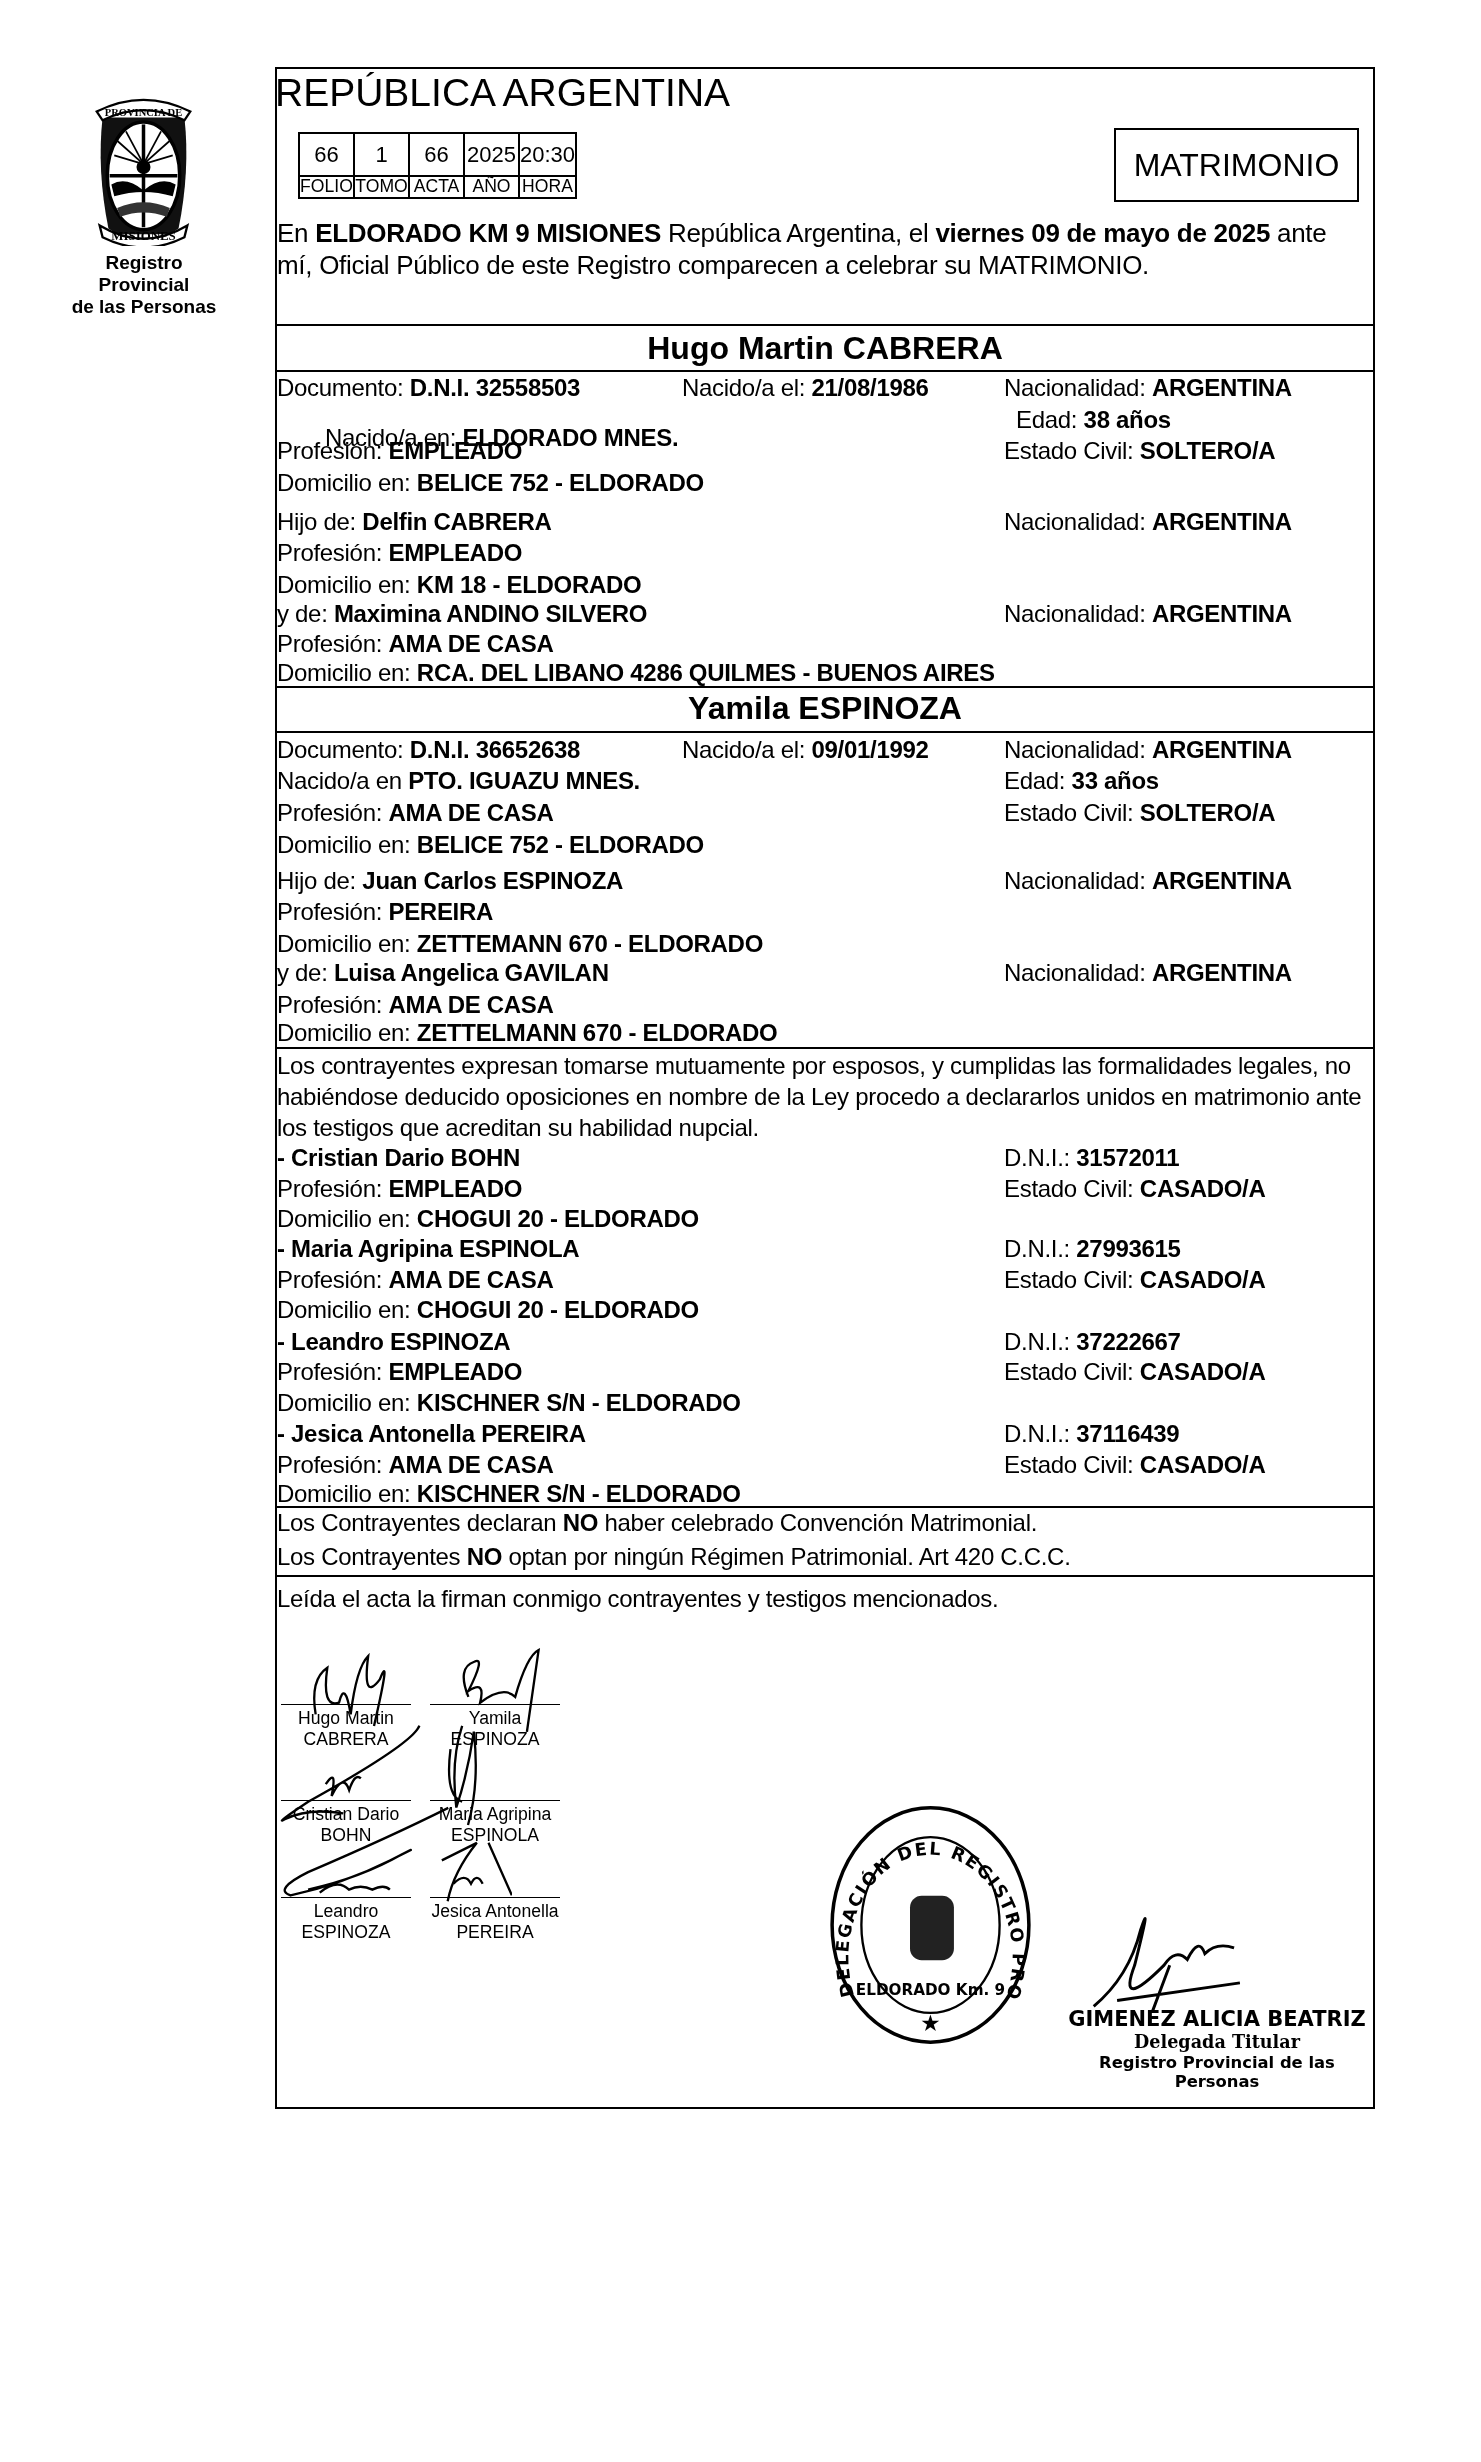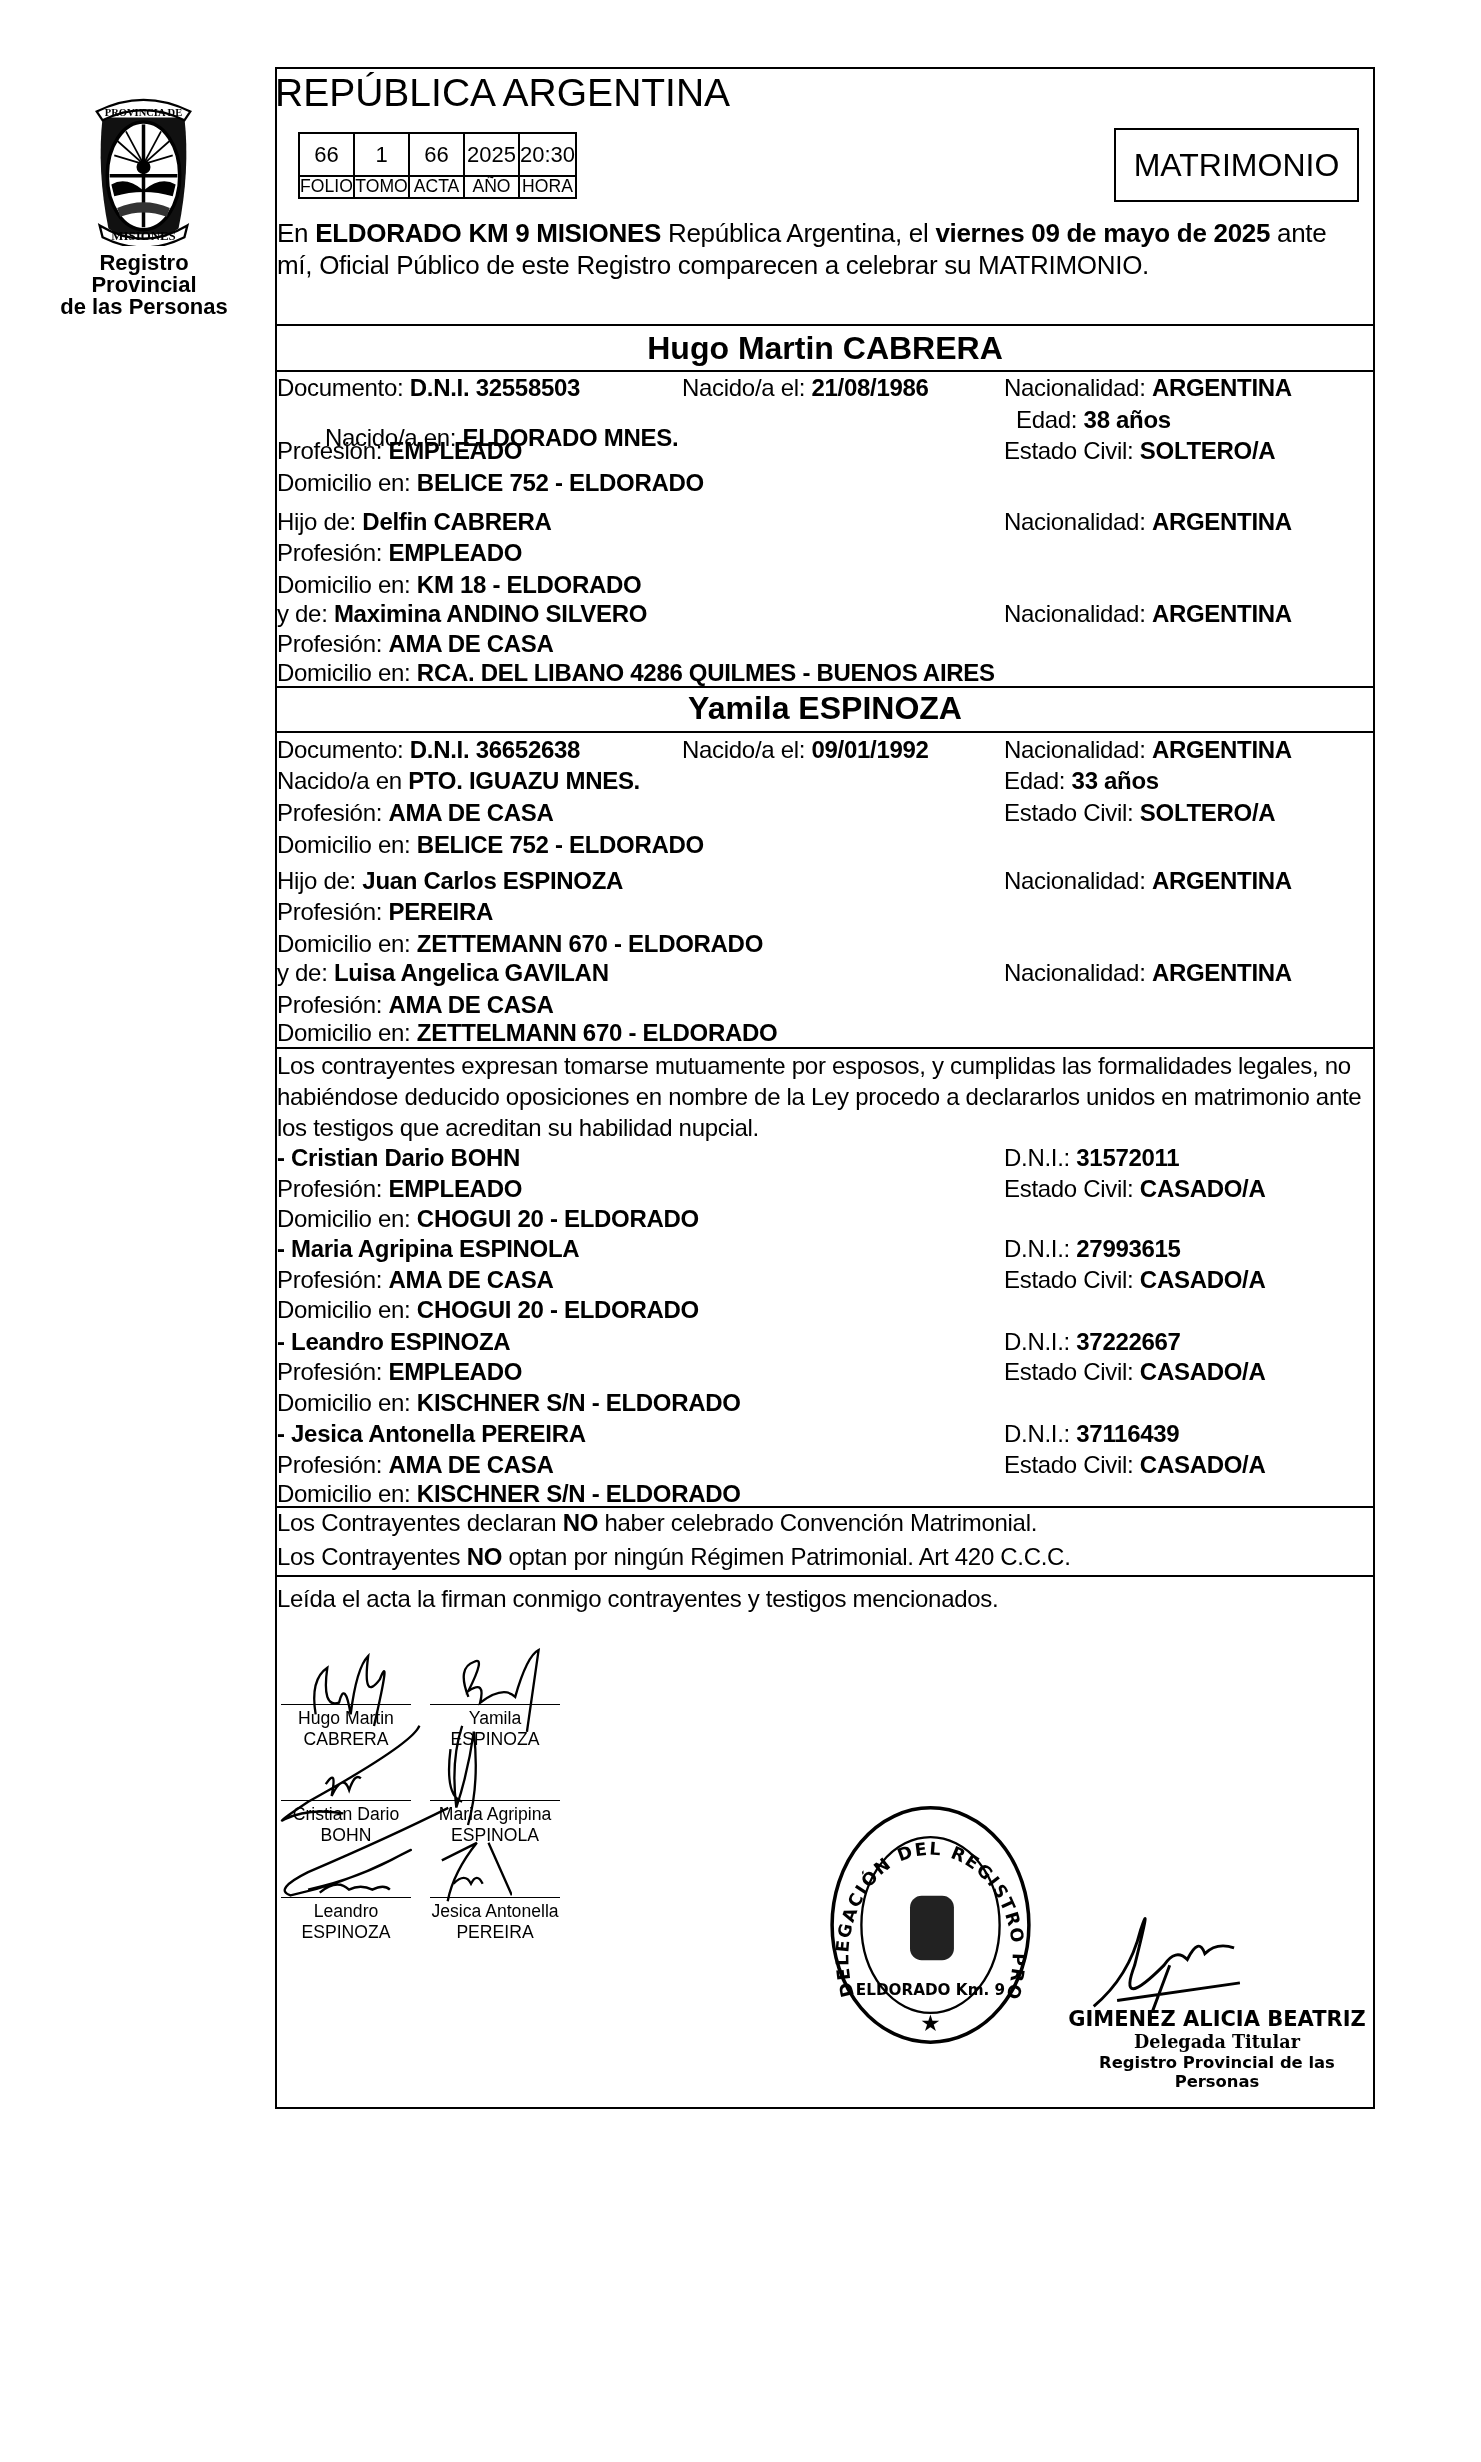--- a/index.html
+++ b/index.html
@@ -2,21 +2,21 @@
 <html style="font-size:9.4px"><head>
 <meta charset="utf-8">
 <style>
   html, body { margin:0; padding:0; background:#ffffff; }
   body { width:1481px; height:2462px; position:relative; font-family:"Liberation Sans", sans-serif; color:#000; overflow:hidden; }
   .abs { position:absolute; }
   .frame { position:absolute; left:275px; top:67px; width:1100px; height:2042px; border:2.3px solid #000; box-sizing:border-box; }
   .hline { position:absolute; left:275px; width:1100px; height:0; border-top:2.3px solid #000; }
   .txt { position:absolute; font-size:24px; line-height:30px; white-space:nowrap; letter-spacing:-0.3px; }
   .b { font-weight:bold; }
-  .logo-cap { position:absolute; left:59px; top:252px; width:170px; text-align:center; font-size:22px; line-height:22px; font-weight:bold; }
+  .logo-cap { position:absolute; left:59px; top:252px; width:170px; text-align:center; font-size:19px; line-height:22px; font-weight:bold; }
   .title { position:absolute; left:275px; width:1252px; top:69px; font-size:39px; line-height:47px; }
   table.folio { position:absolute; left:298px; top:132px; border-collapse:collapse; }
   table.folio td { border:2.3px solid #000; text-align:center; padding:0; width:53px; }
   table.folio tr.v td { height:41px; font-size:22px; }
   table.folio tr.l td { height:20px; font-size:17.6px; line-height:17.6px; }
   .type-box { position:absolute; left:1114px; top:128px; width:245px; height:74px; border:2.3px solid #000; box-sizing:border-box; display:flex; align-items:center; justify-content:center; font-size:32px; }
   .person-head { position:absolute; left:275px; width:1100px; text-align:center; font-size:32px; font-weight:bold; line-height:37px; }
   .sig-line { position:absolute; height:0; border-top:1.8px solid #000; }
   .sig-name { position:absolute; font-size:17.6px; text-align:center; }
   .stamp-name { position:absolute; text-align:center; font-family:"DejaVu Serif", serif; }

